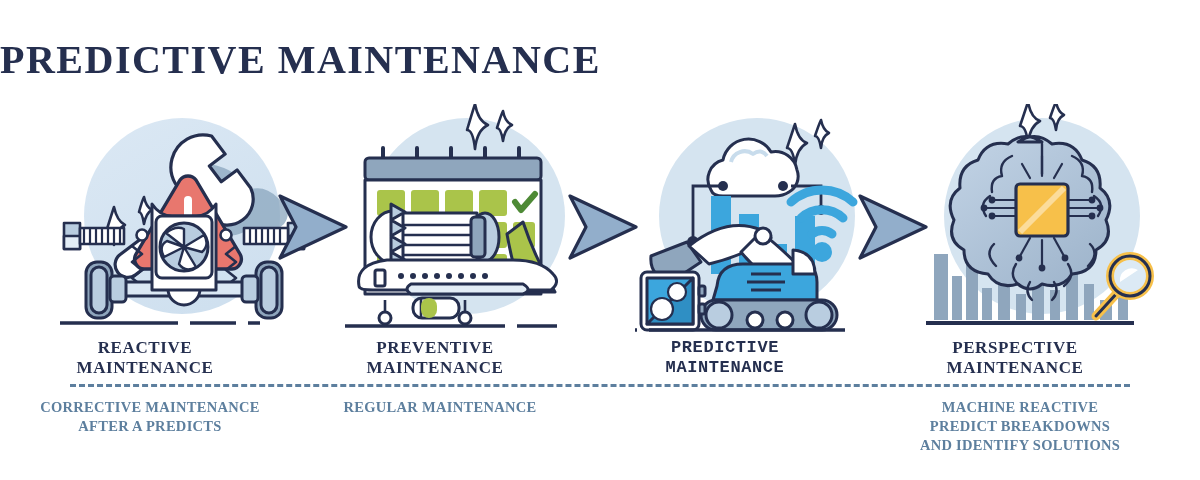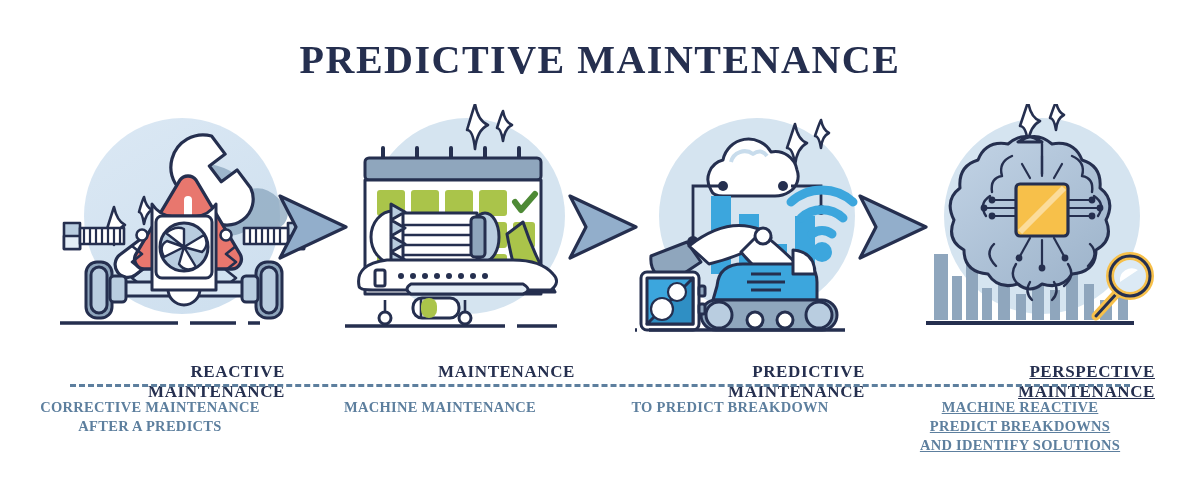--- a/index.html
+++ b/index.html
@@ -14,21 +14,20 @@
     font-family: "Liberation Serif", "DejaVu Serif", serif;
     overflow: hidden;
   }
 
   
   #infographic-title {
     position: absolute;
     top: 36px;
     left: 0;
     width: 1200px;
-    text-align: center;
     font-family: "Liberation Serif", "DejaVu Serif", serif;
     font-weight: bold;
     font-size: 40px;
     letter-spacing: 1.5px;
     color: #252f4f;
     white-space: nowrap;
   }
 
   
   #stage {
@@ -58,28 +57,27 @@
     position: absolute;
     top: 338px;
     left: 0;
     width: 1200px;
     height: 44px;
   }
   .panel-heading {
     position: absolute;
     top: 0;
     width: 280px;
-    text-align: right;
+    text-align: center;
     font-family: "Liberation Serif", "DejaVu Serif", serif;
     font-weight: bold;
     font-size: 17px;
     line-height: 20px;
     letter-spacing: 0.6px;
     color: #252f4f;
-    margin-top: 24px;
   }
 
   
   #divider {
     position: absolute;
     top: 384px;
     left: 70px;
     width: 1060px;
     height: 0;
     border-top: 3px dashed #5d7f9e;
@@ -103,22 +101,22 @@
     font-size: 14.5px;
     line-height: 19px;
     letter-spacing: 0.3px;
     color: #5d7f9e;
   }
   .panel-caption span { display: block; }
 
   
   .col0 { left: 5px; }
   .col1 { left: 295px; }
-  .col2 { left: 585px; }
-  .col3 { left: 875px; text-decoration: underline; }
+  .col2 { left: 585px; font-family: Liberation Mono, monospace; }
+  .col3 { left: 875px; }
 
   .art0 { left: 60px; }
   .art1 { left: 345px; }
   .art2 { left: 635px; }
   .art3 { left: 920px; }
 
   .arr0 { left: 272px; }
   .arr1 { left: 562px; }
   .arr2 { left: 852px; }
 </style>
@@ -484,20 +482,21 @@
   </div>
 
 </div>
 
 <div id="headings">
   <div class="panel-heading col0">
     <div>REACTIVE</div>
     <div>MAINTENANCE</div>
   </div>
   <div class="panel-heading col1">
+    <div>PREVENTIVE</div>
     <div>MAINTENANCE</div>
   </div>
   <div class="panel-heading col2">
     <div>PREDICTIVE</div>
     <div>MAINTENANCE</div>
   </div>
   <div class="panel-heading col3">
     <div>PERSPECTIVE</div>
     <div>MAINTENANCE</div>
   </div>
@@ -505,25 +504,24 @@
 
 <div id="divider"></div>
 
 <div id="captions">
   <div class="panel-caption col0">
     <span>CORRECTIVE MAINTENANCE</span>
     <span>AFTER A PREDICTS</span>
     <span></span>
   </div>
   <div class="panel-caption col1">
-    <span>MACHINE MAINTENANCE</span>
+    <span>REGULAR MAINTENANCE</span>
     <span></span>
   </div>
   <div class="panel-caption col2">
-    <span>TO PREDICT BREAKDOWN</span>
     <span></span>
   </div>
   <div class="panel-caption col3">
     <span>MACHINE REACTIVE</span>
     <span>PREDICT BREAKDOWNS</span>
     <span>AND IDENTIFY SOLUTIONS</span>
   </div>
 </div>
 
 </body></html>

